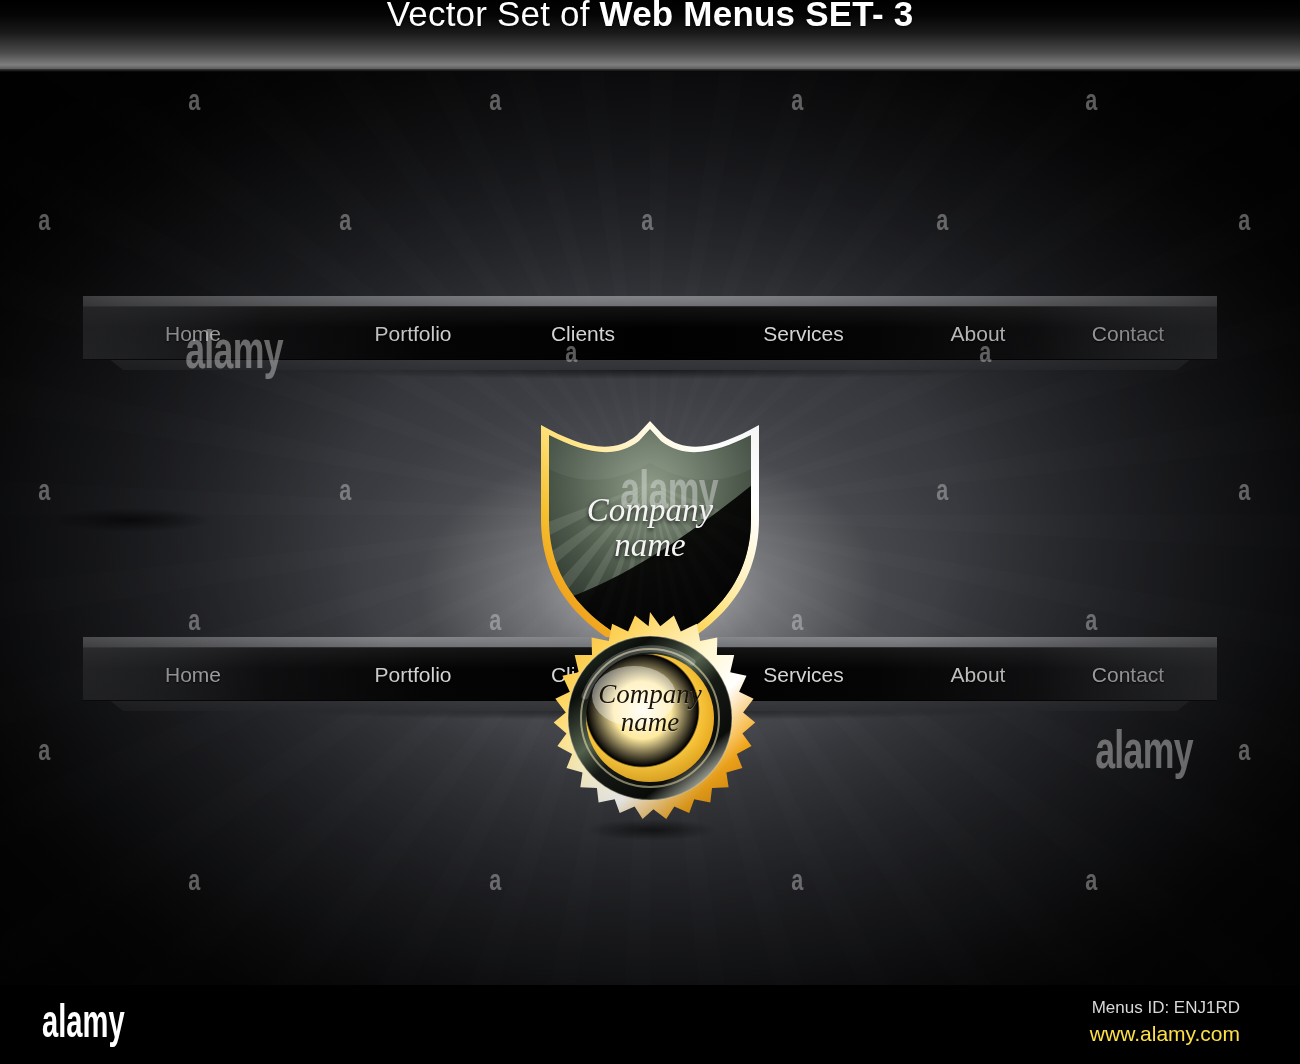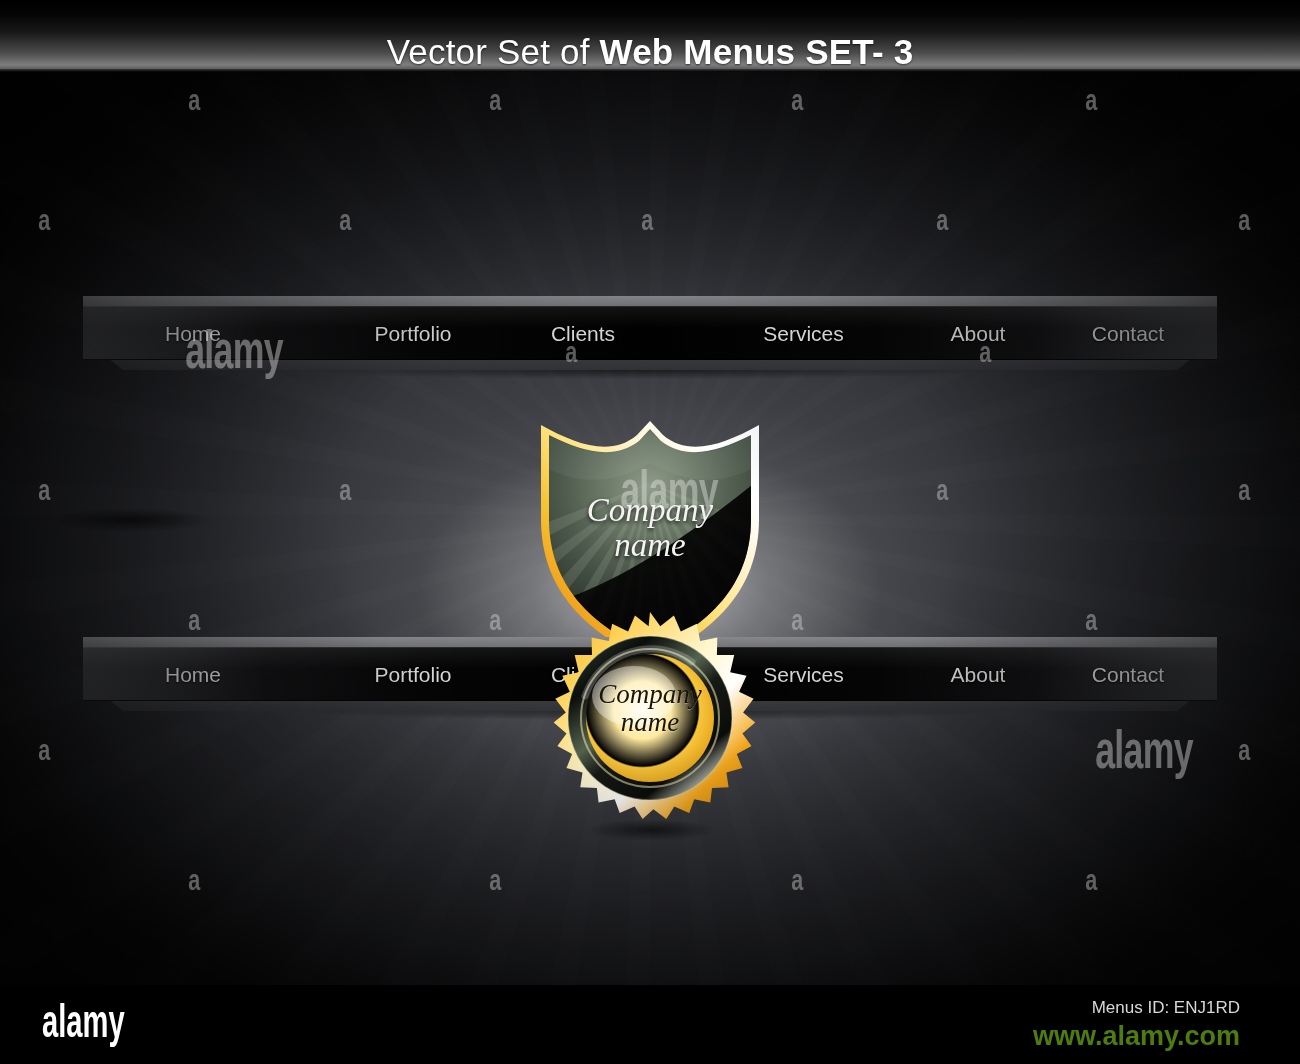--- a/index.html
+++ b/index.html
@@ -8,21 +8,21 @@
     background:#000;
     font-family:"Liberation Sans", sans-serif;
     overflow:hidden;
   }
   #stage { position:relative; width:1300px; height:1064px; background:#000; }
 
   
   .titlebar {
     position:absolute; left:0; top:0; width:1300px; height:69px;
     background:linear-gradient(to bottom,#000000 0%,#050505 22%,#1a1a1a 48%,#4a4a4a 76%,#7e7e7e 94%,#5d5d5d 100%);
-    display:flex; align-items:flex-end; justify-content:center;
+    display:flex; align-items:flex-start; justify-content:center;
     overflow:hidden;
   }
   .titlebar-text {
     color:#ffffff; font-size:35px; letter-spacing:.2px;
     white-space:nowrap; line-height:1; margin-top:-4px;
     text-shadow:0 1px 2px rgba(0,0,0,.6);
   }
   .t-light { font-weight:400; }
   .t-bold  { font-weight:bold; }
   .titlebar-underline {
@@ -141,21 +141,21 @@
     color:#ffffff; font-size:47px; font-weight:bold; line-height:1;
     font-family:"Liberation Sans", sans-serif;
     transform:scaleX(.62); transform-origin:left top; letter-spacing:0px;
   }
   .footer-id {
     position:absolute; right:60px; top:14px;
     color:#d8d8d8; font-size:17px; line-height:1;
   }
   .footer-url {
     position:absolute; right:60px; top:38px;
-    color:#4d7c0f; font-size:27px; font-weight:bold; line-height:1;
+    color:#fde047; font-size:21px; font-weight:normal; line-height:1;
   }
 </style>
 </head>
 <body>
 
 <div id="stage">
 
   <div class="titlebar">
     <div class="titlebar-text">
       <span class="t-light">Vector Set of </span><span class="t-bold">Web Menus</span><span class="t-bold">  SET- 3</span>

